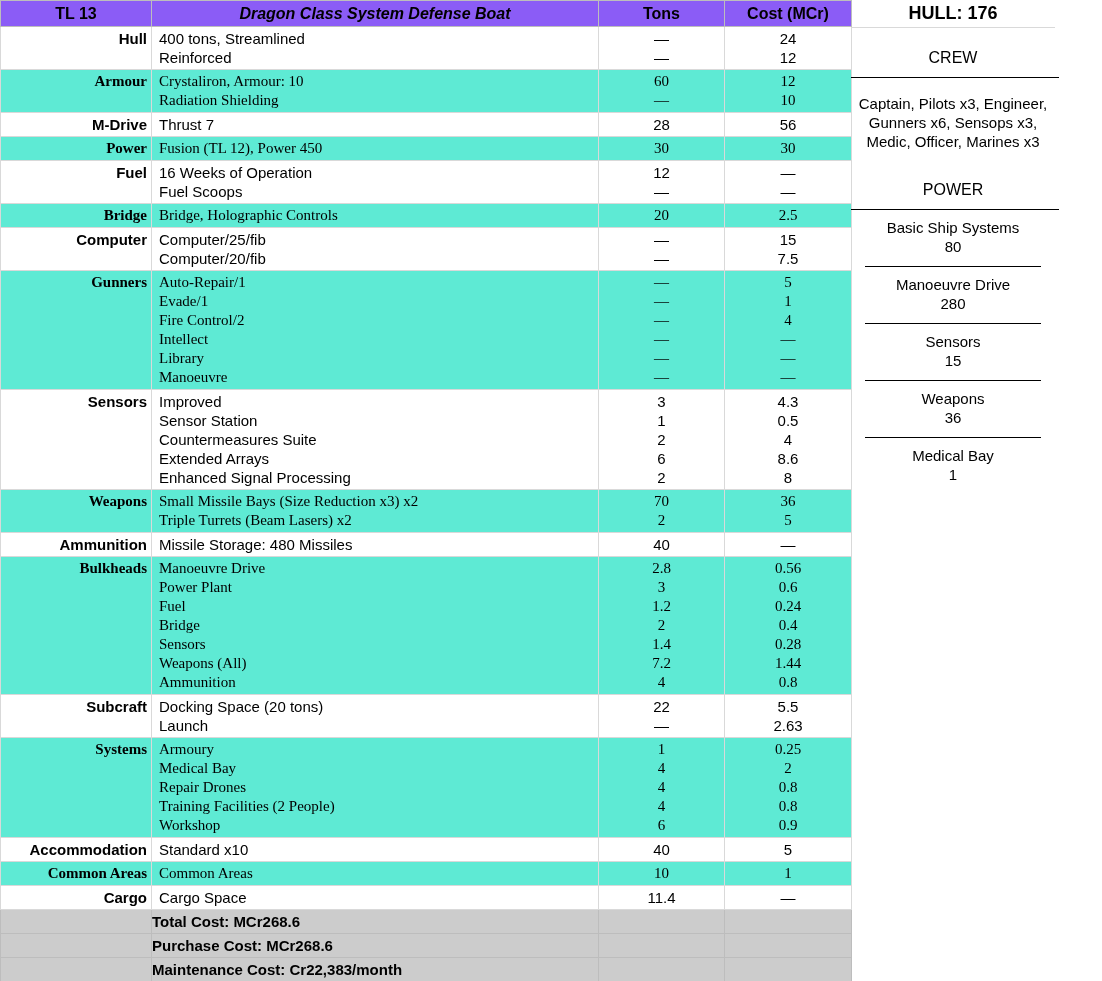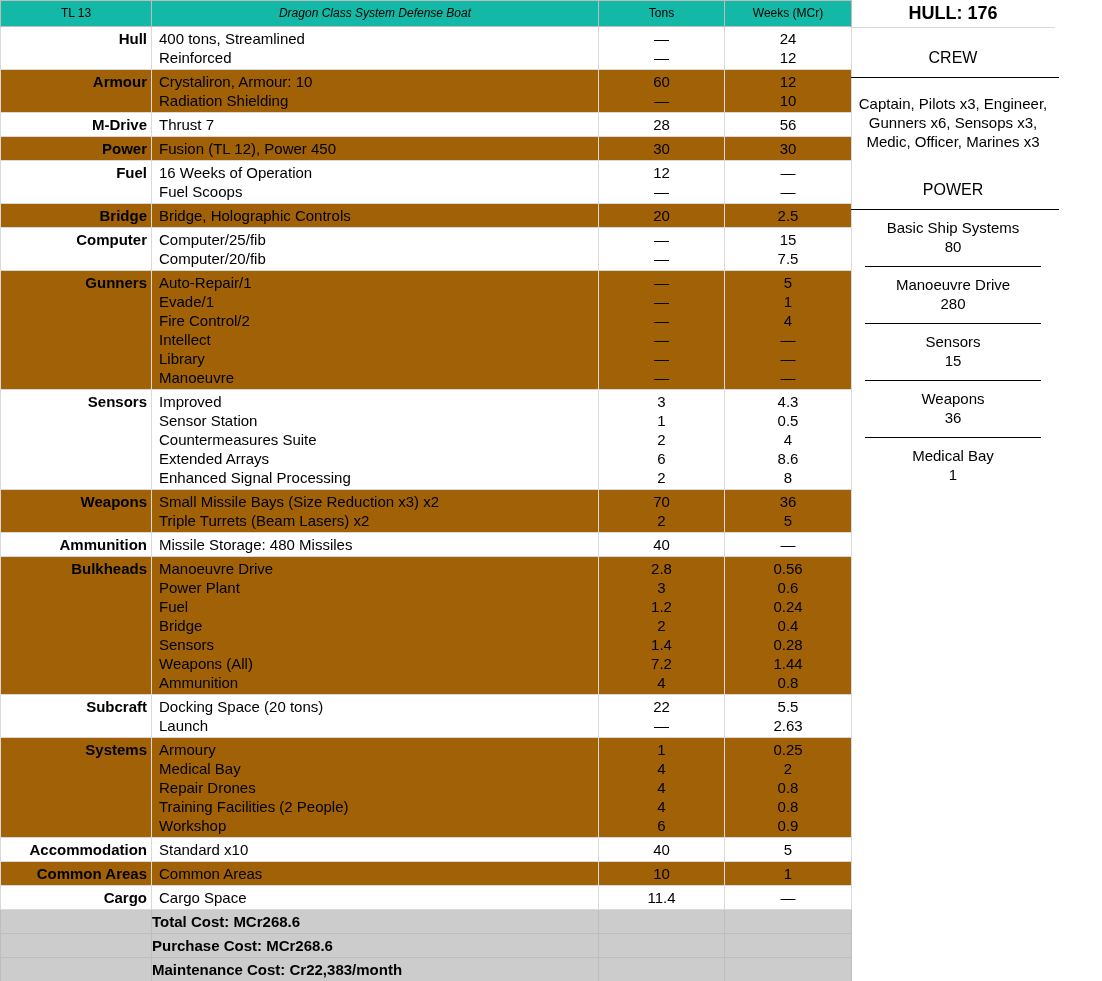--- a/index.html
+++ b/index.html
@@ -13,26 +13,26 @@
   }
   table.sheet col.c-label { width: 151px; }
   table.sheet col.c-desc { width: 447px; }
   table.sheet col.c-tons { width: 126px; }
   table.sheet col.c-cost { width: 127px; }
   table.sheet td, table.sheet th {
     border: 1px solid #d9d9d9; vertical-align: top; padding: 0;
     line-height: 19px;
   }
   table.sheet th {
-    background: #14b8a6; height: 25px; font-weight: normal; font-size: 12px;
+    background: #8b5cf6; height: 25px; font-weight: bold; font-size: 16px;
     vertical-align: middle; border-color: #bdbdbd;
   }
   th.h-title { font-style: italic; }
   tr.body-row td { padding-top: 2px; padding-bottom: 2px; }
-  tr.body-row.alt td { background: #a16207; }
+  tr.body-row.alt td { background: #5eead4; font-family: Liberation Serif, serif; }
   td.lbl { text-align: right; font-weight: bold; padding-right: 4px !important; }
   td.desc { padding-left: 7px !important; margin-left: 6px; }
   td.num { text-align: center; }
   .line { display: block; white-space: nowrap; height: 19px; }
   tr.foot td {
     background: #cccccc; height: 23px; font-weight: bold; text-align: left;
     vertical-align: middle; border-color: #bdbdbd;
   }
   
   .side {
@@ -54,21 +54,21 @@
     <col class="c-label">
       <col class="c-desc">
       <col class="c-tons">
       <col class="c-cost">
   </colgroup>
   <thead>
     <tr>
       <th>TL 13</th>
       <th class="h-title">Dragon Class System Defense Boat</th>
       <th>Tons</th>
-      <th>Weeks (MCr)</th>
+      <th>Cost (MCr)</th>
     </tr>
   </thead>
   <tbody id="spec-body">
       <tr class="body-row">
         <td class="lbl">Hull</td>
         <td class="desc">
           <span class="line">400 tons, Streamlined</span>
           <span class="line">Reinforced</span>
         </td>
         <td class="num">

